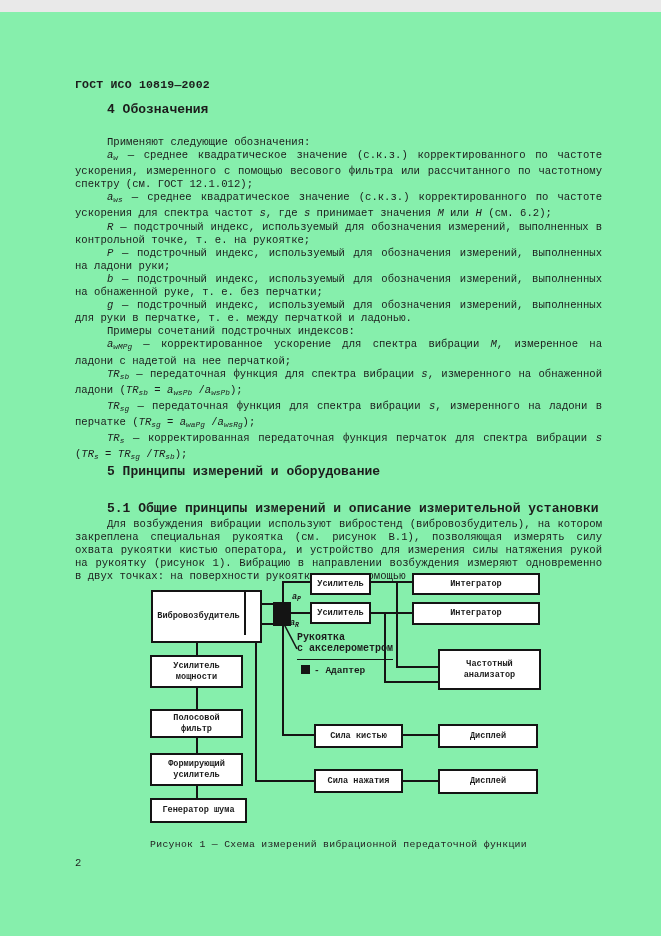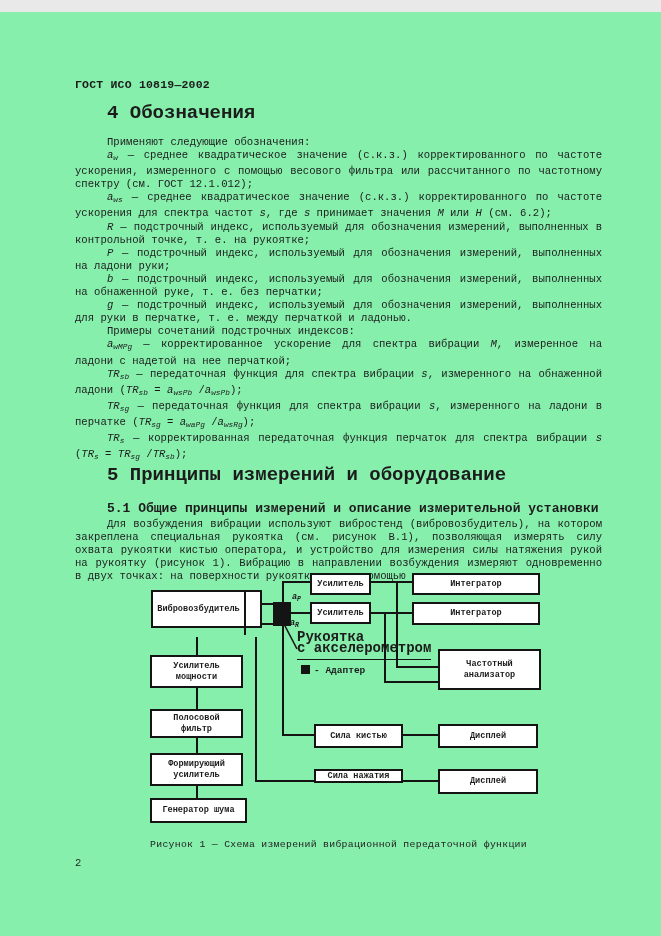--- a/index.html
+++ b/index.html
@@ -3,41 +3,41 @@
 <meta charset="utf-8">
 <style>
   html,body{margin:0;padding:0;background:#e9e9e9;}
   .page{
     position:relative;width:661px;height:936px;background:#86efac;
     font-family:Liberation Mono, monospace;color:#1c1c1c;
     overflow:hidden;margin:12px auto;
   }
   .abs{position:absolute;}
   .doc-header{left:75px;top:66px;font-size:11.5px;font-weight:bold;letter-spacing:.2px;}
-  .h2{left:107px;font-size:19px;font-weight:bold;}
+  .h2{left:107px;font-size:13px;font-weight:bold;}
   .h3{left:107px;font-size:13px;font-weight:bold;}
   .body-block{left:75px;width:527px;font-size:10.6px;line-height:13.1px;text-align:justify;}
   .body-block p{margin:0;text-indent:32px;}
   .i{font-style:italic;}
   .sub{font-style:italic;font-size:7.8px;vertical-align:-2px;}
   .iover{font-style:italic;text-decoration:overline;}
   
   .dbox{
     position:absolute;border:2px solid #141414;background:#fff;
     display:flex;align-items:center;justify-content:center;text-align:center;
     font-weight:bold;font-size:8.6px;line-height:1.2;white-space:pre-line;
     box-sizing:border-box;z-index:3;
   }
   .hline{position:absolute;height:2px;background:#141414;z-index:1;}
   .vline{position:absolute;width:2px;background:#141414;z-index:1;}
   .blacksq{position:absolute;background:#141414;z-index:4;}
   .dlabel{position:absolute;font-weight:bold;z-index:4;}
   .accel{font-size:8.5px;font-style:italic;}
   .accel .s{font-size:6.5px;vertical-align:-2px;}
-  .handle-label{font-size:14px;line-height:11px;}
+  .handle-label{font-size:10px;line-height:11px;}
   .handle-label .u{border-bottom:1.6px solid #141414;padding-bottom:5px;}
   .legend{font-size:9.5px;display:flex;align-items:flex-start;gap:4px;}
   .legend .sw{width:9px;height:9px;background:#141414;display:inline-block;}
   .caption{left:75px;width:527px;text-align:center;font-size:9.8px;color:#232323;letter-spacing:.3px;}
   .pagenum{left:75px;top:845px;font-size:10.5px;}
   svg.overlay{position:absolute;left:0;top:0;z-index:2;}
 </style>
 </head>
 <body>
 
@@ -87,40 +87,40 @@
     <div class="hline" style="left:384px;top:669px;width:54px;"></div>
     <div class="hline" style="left:282px;top:722px;width:32px;"></div>
     <div class="hline" style="left:403px;top:722px;width:35px;"></div>
     <div class="hline" style="left:255px;top:768px;width:59px;"></div>
     <div class="hline" style="left:403px;top:768px;width:35px;"></div>
 
     <svg class="overlay" width="661" height="936">
       <line x1="284" y1="612" x2="297" y2="637" stroke="#141414" stroke-width="1.6"></line>
     </svg>
 
-    <div class="dbox" style="left:151px;top:578px;width:111px;height:38px;padding-right:16px;">Вибровозбудитель</div>
+    <div class="dbox" style="left:151px;top:578px;width:111px;height:53px;padding-right:16px;">Вибровозбудитель</div>
     <div class="vline" style="left:244px;top:580px;height:43px;z-index:4;"></div>
     <div class="dbox" style="left:150px;top:643px;width:93px;height:33px;">Усилитель
 мощности</div>
     <div class="dbox" style="left:150px;top:697px;width:93px;height:29px;">Полосовой
 фильтр</div>
     <div class="dbox" style="left:150px;top:741px;width:93px;height:33px;">Формирующий
 усилитель</div>
     <div class="dbox" style="left:150px;top:786px;width:97px;height:25px;">Генератор шума</div>
 
     <div class="dbox" style="left:310px;top:561px;width:61px;height:22px;">Усилитель</div>
     <div class="dbox" style="left:310px;top:590px;width:61px;height:22px;">Усилитель</div>
     <div class="dbox" style="left:412px;top:561px;width:128px;height:22px;">Интегратор</div>
     <div class="dbox" style="left:412px;top:590px;width:128px;height:23px;">Интегратор</div>
     <div class="dbox" style="left:438px;top:637px;width:103px;height:41px;">Частотный
 анализатор</div>
 
     <div class="dbox" style="left:314px;top:712px;width:89px;height:24px;">Сила кистью</div>
     <div class="dbox" style="left:438px;top:712px;width:100px;height:24px;">Дисплей</div>
-    <div class="dbox" style="left:314px;top:757px;width:89px;height:14px;">Сила нажатия</div>
+    <div class="dbox" style="left:314px;top:757px;width:89px;height:24px;">Сила нажатия</div>
     <div class="dbox" style="left:438px;top:757px;width:100px;height:25px;">Дисплей</div>
 
     <div class="blacksq" style="left:273px;top:590px;width:18px;height:24px;"></div>
 
     <div class="dlabel accel" style="left:292px;top:580px;"><span>а</span><span class="s">Р</span></div>
     <div class="dlabel accel" style="left:290px;top:606px;"><span>а</span><span class="s">R</span></div>
 
     <div class="dlabel handle-label" style="left:297px;top:620px;">
       <div>Рукоятка</div>
       <div class="u">с акселерометром</div>

